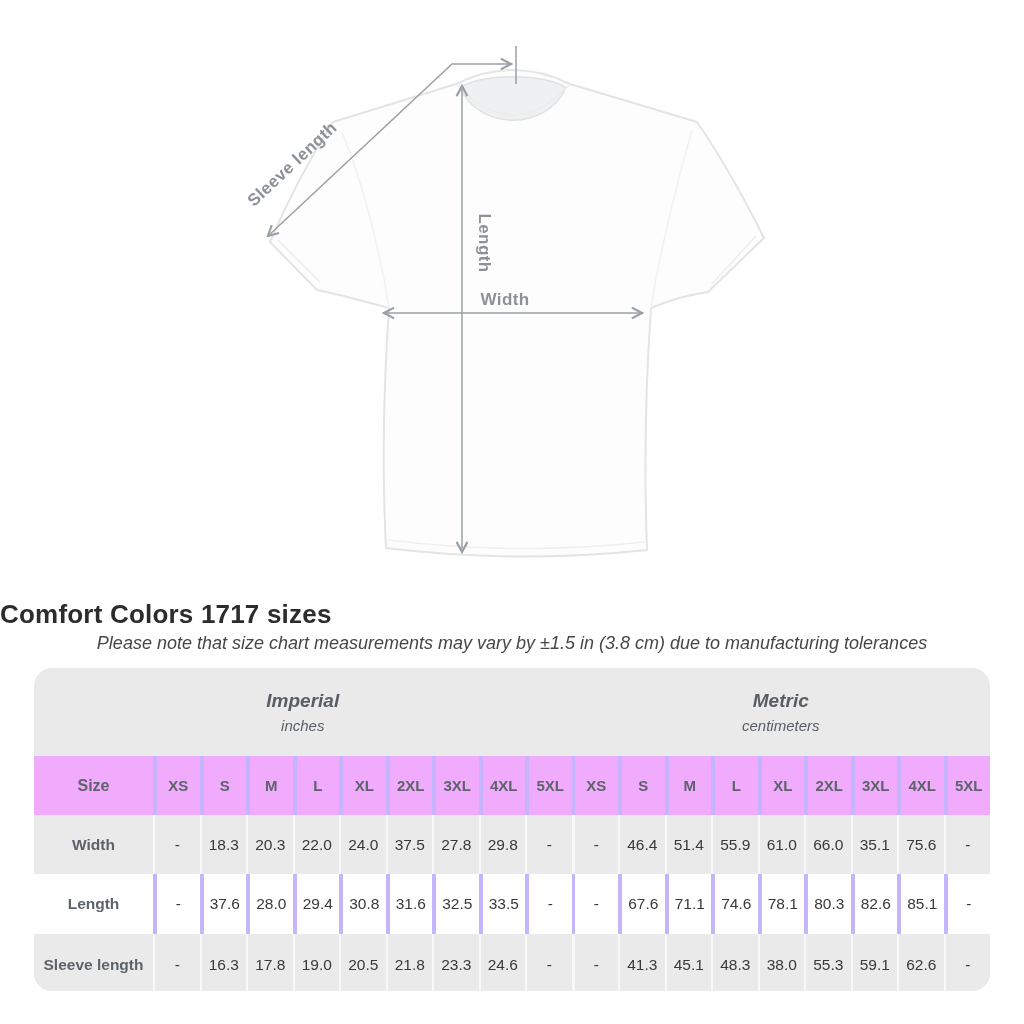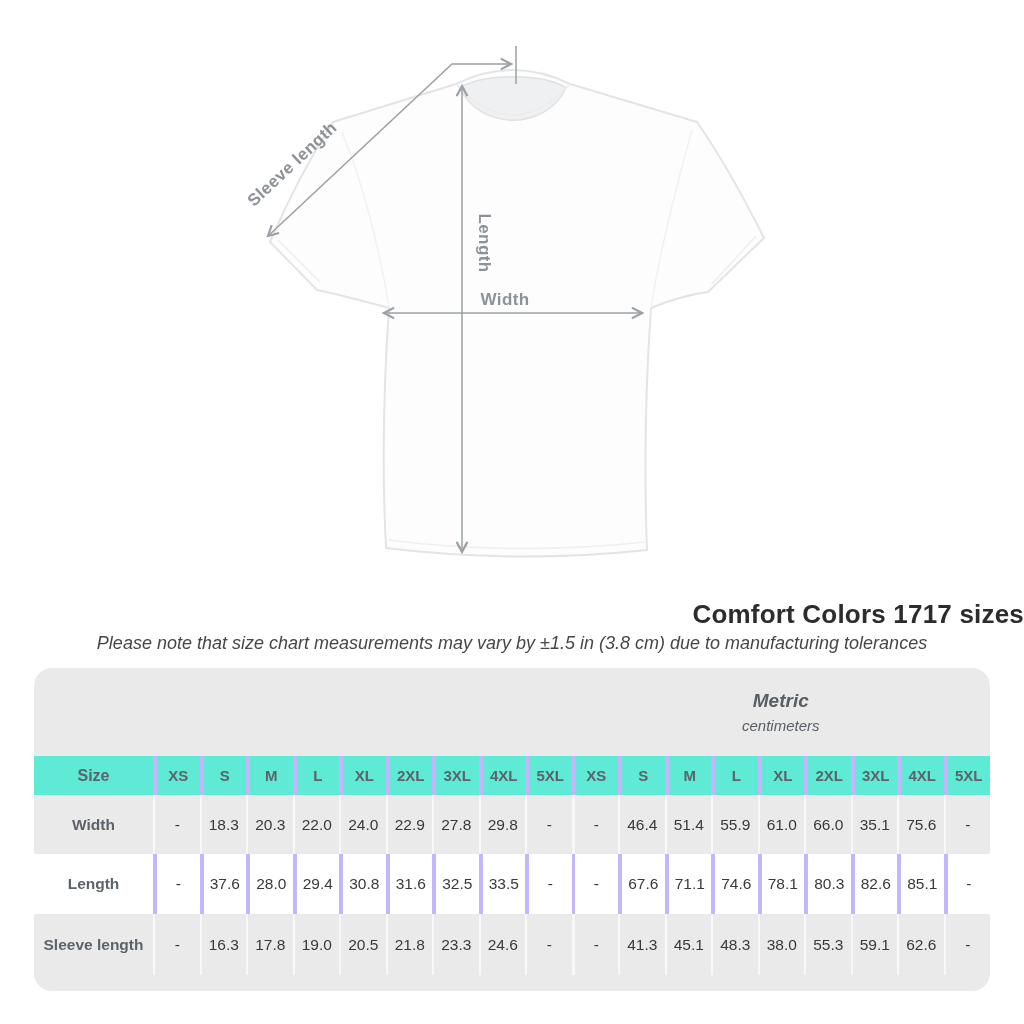--- a/index.html
+++ b/index.html
@@ -5,38 +5,38 @@
   html,body{margin:0;padding:0;background:#ffffff;}
   .page{position:relative;width:1024px;height:1024px;background:#ffffff;overflow:hidden;
         font-family:"Liberation Sans", sans-serif;}
 
   
   .diagram{position:absolute;top:0;left:0;}
   .measure-label{fill:#8d9298;font-family:"Liberation Sans",sans-serif;
                  font-size:17px;font-weight:bold;letter-spacing:.4px;}
 
   
-  .title{position:absolute;top:599px;left:0;width:100%;text-align:right;
+  .title{position:absolute;top:599px;left:0;width:100%;text-align:left;
          font-size:26px;font-weight:bold;color:#2c2c2e;letter-spacing:.2px;}
   .subtitle{position:absolute;top:633px;left:0;width:100%;text-align:center;
             font-size:18px;font-style:italic;color:#464646;}
 
   
   .size-table{position:absolute;top:668px;left:34px;width:956px;height:323px;
               background:#eaeaea;border-radius:18px;overflow:hidden;}
   .units-band{display:grid;grid-template-columns:119px repeat(18,1fr);height:88px;}
   .unit-group{display:flex;flex-direction:column;align-items:center;justify-content:center;
               color:#585e64;}
   .unit-group .uname{font-size:19px;font-weight:bold;font-style:italic;}
   .unit-group .usub{font-size:15px;font-style:italic;margin-top:5px;}
   .ug-imperial{grid-column:1/11;}
   .ug-metric{grid-column:11/20;}
 
   .grid-row{display:grid;grid-template-columns:119px repeat(18,1fr);}
-  .row-size{height:39px;background:#5eead4;}
+  .row-size{height:59px;background:#f0abfc;}
   .row-data{height:59px;}
   .row-data.tall{height:60px;}
   .row-data.tallest{height:61px;}
   .row-white{background:#ffffff;}
   .row-gray{background:#eaeaea;}
 
   .cell{display:flex;align-items:center;justify-content:center;
         font-size:15.5px;color:#39393b;}
   .row-white .cell,.row-size .cell{border-left:4px solid #c4b5fd;}
   .row-gray .cell{border-left:2px solid #f8f8f8;}
@@ -93,20 +93,24 @@
     <text class="measure-label" transform="translate(479,243) rotate(90)" text-anchor="middle">Length</text>
     <text class="measure-label" x="505" y="305" text-anchor="middle">Width</text>
   </svg>
 
   <div class="title">Comfort Colors 1717 sizes</div>
   <div class="subtitle">Please note that size chart measurements may vary by ±1.5 in (3.8 cm) due to manufacturing tolerances</div>
 
   <div class="size-table">
 
     <div class="units-band">
+      <div class="unit-group ug-imperial">
+        <div class="uname">Imperial</div>
+        <div class="usub">inches</div>
+      </div>
       <div class="unit-group ug-metric">
         <div class="uname">Metric</div>
         <div class="usub">centimeters</div>
       </div>
     </div>
 
     <div class="grid-row row-size">
       <div class="cell first sizelabel">Size</div>
       <div class="cell head">XS</div>
       <div class="cell head">S</div>
@@ -128,21 +132,21 @@
       <div class="cell head">5XL</div>
     </div>
 
     <div class="grid-row row-data row-gray">
       <div class="cell first rowlabel">Width</div>
       <div class="cell">-</div>
       <div class="cell">18.3</div>
       <div class="cell">20.3</div>
       <div class="cell">22.0</div>
       <div class="cell">24.0</div>
-      <div class="cell">22.9</div>
+      <div class="cell">37.5</div>
       <div class="cell">27.8</div>
       <div class="cell">29.8</div>
       <div class="cell">-</div>
       <div class="cell group-start">-</div>
       <div class="cell">46.4</div>
       <div class="cell">51.4</div>
       <div class="cell">55.9</div>
       <div class="cell">61.0</div>
       <div class="cell">66.0</div>
       <div class="cell">35.1</div>

